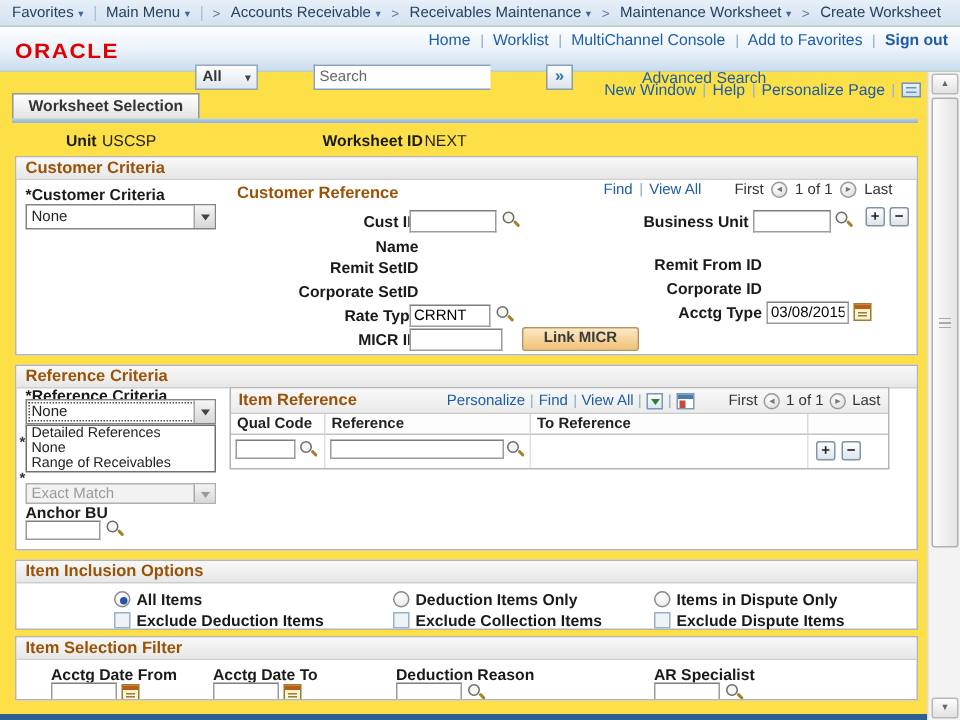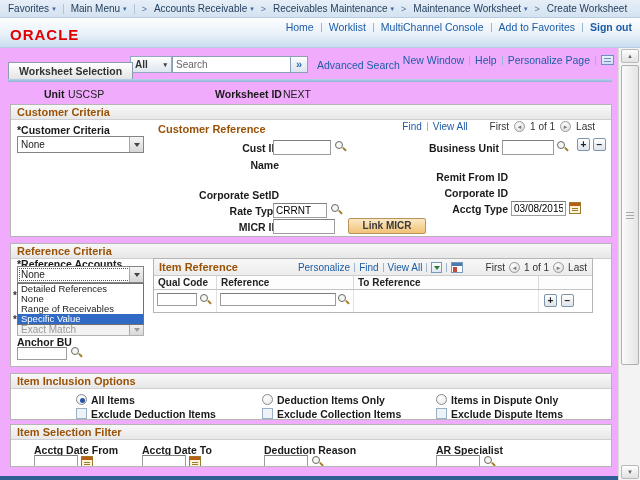--- a/index.html
+++ b/index.html
@@ -1,38 +1,38 @@
 <!DOCTYPE html>
 <html><head>
 <meta charset="utf-8">
 <style>
   * { margin:0; padding:0; box-sizing:border-box; }
   body { font-family:"Liberation Sans", sans-serif; background:#888; }
-  .screen { position:relative; width:640px; height:480px; background:#f0abfc; overflow:hidden;
+  .screen { position:relative; width:640px; height:480px; background:#fde047; overflow:hidden;
             font-family:"Liberation Sans", sans-serif; font-size:10.5px; color:#222; }
 
   
   .bcbar { position:absolute; left:0; top:0; width:640px; height:18px;
            background:linear-gradient(#e7eff8,#d3e2f1); border-bottom:1px solid #b9cde2;
            display:flex; align-items:center; gap:7px; padding-left:8px; font-size:10px; color:#26415f; }
   .bc-item { display:inline-flex; align-items:center; gap:3px; cursor:pointer; white-space:nowrap; }
   .bc-caret { font-size:7px; color:#3f67a0; }
   .bc-vsep { display:inline-block; width:0; height:10px; border-left:1px solid #aec3da; }
   .bc-gt { color:#55759c; font-size:9px; }
 
   
   .hdrbar { position:absolute; left:0; top:18px; width:640px; height:30px;
             background:linear-gradient(#fdfefe,#e9f1f9 55%,#c9ddee); border-bottom:1px solid #b7cde4; }
   .logo { position:absolute; left:10px; top:8px; color:#e00000; font-weight:bold; font-size:15px;
           letter-spacing:1px; transform:scaleY(0.92); }
   .utilbar { position:absolute; top:3px; right:8px; display:flex; align-items:center; gap:7px; font-size:10.5px; }
   .utilbar .vsep { height:9px; border-left:1px solid #9fb6cf; }
   a.lnk { color:#1d5da8; text-decoration:none; cursor:pointer; }
   .signout { color:#16355c; font-weight:bold; }
-  .searchgrp { position:absolute; left:130px; top:38px; display:flex; align-items:center; height:17px; }
+  .searchgrp { position:absolute; left:130px; top:25px; display:flex; align-items:center; height:17px;gap:37px; }
   .scopebtn { display:inline-flex; align-items:center; justify-content:space-between; width:42px; height:17px;
               padding:0 4px; border:1px solid #93a9c2; background:linear-gradient(#fefefe,#dde6ef);
               font-weight:bold; font-size:10px; color:#333; cursor:pointer; }
   .scopebtn .car { font-size:7px; color:#444; }
   .searchbox { width:118px; height:17px; border:1px solid #8aa0b8; border-right:none; font-size:10px;
                padding:4px 3px; font-family:"Liberation Sans", sans-serif; }
   .searchbox::placeholder { color:#666; }
   .gobtn { width:18px; height:17px; border:1px solid #8aa0b8; background:linear-gradient(#fdfdfd,#dbe4ee);
            color:#2b6cb0; font-weight:bold; font-size:11px; line-height:14px; text-align:center; cursor:pointer; }
   .advsearch { margin-left:9px; font-size:10.5px; }
@@ -250,20 +250,21 @@
       <span class="pgbtn">◂</span>
       <span class="pgtxt">1 of 1</span>
       <span class="pgbtn">▸</span>
       <span class="pgtxt">Last</span>
     </div>
 
     <span class="rlab" style="left:148px;top:37px">Cust ID</span>
     <input class="txt" style="left: 262px; top: 35px; width: 58px;">
     <span class="mag" style="left:324px;top:36px"></span>
     <span class="rlab" style="left:148px;top:54px">Name</span>
+    <span class="rlab" style="left:148px;top:68px">Remit SetID</span>
     <span class="rlab" style="left:148px;top:84px">Corporate SetID</span>
     <span class="rlab" style="left:148px;top:100px">Rate Type</span>
     <input class="txt" style="left: 262px; top: 98px; width: 54px;" value="CRRNT">
     <span class="mag" style="left:320px;top:99px"></span>
     <span class="rlab" style="left:148px;top:116px">MICR ID</span>
     <input class="txt" style="left: 262px; top: 114px; width: 62px;">
     <span class="micrbtn" style="left:337px;top:113px">Link MICR</span>
 
     <span class="rlab" style="left:368px;top:37px">Business Unit</span>
     <input class="txt" style="left: 491px; top: 35px; width: 52px;">
@@ -274,39 +275,38 @@
     <span class="rlab" style="left:377px;top:82px">Corporate ID</span>
     <span class="rlab" style="left:377px;top:98px">Acctg Type</span>
     <input class="txt" style="left: 500px; top: 96px; width: 55px;" value="03/08/2015">
     <span class="cal" style="left:558px;top:97px"></span>
   </div>
 
   <div class="gbox" style="top:243px;height:124px">
     <div class="gbox-hdr">
       <span class="sectitle">Reference Criteria</span>
     </div>
-    <span class="bl" style="position:absolute;left:6px;top:14px">*Reference Accounts</span>
+    <span class="bl" style="position:absolute;left:6px;top:14px">*Reference Criteria</span>
     <div class="combo focus" style="left:6px;top:22px;width:127px">
       <span class="cval">None</span>
       <span class="cbtn"></span>
     </div>
 
     <span class="stray" style="left:2px;top:46px">*</span>
     <span class="stray" style="left:2px;top:70px">*</span>
 
     <div class="combo disabled" style="left:6px;top:78px;width:127px;height:14px">
       <span class="cval" style="top:1px">Exact Match</span>
       <span class="cbtn"></span>
     </div>
 
     <div class="ddlist" style="left:6px;top:39px;width:127px">
       <div class="dditem">Detailed References</div>
       <div class="dditem">None</div>
       <div class="dditem">Range of Receivables</div>
-      <div class="dditem sel">Specific Value</div>
     </div>
 
     <span class="bl" style="position:absolute;left:6px;top:92px">Anchor BU</span>
     <input class="txt" style="left: 6px; top: 103px; width: 50px; height: 13px;">
     <span class="mag" style="left:60px;top:103px"></span>
 
     <div class="grid" style="left:142px;top:14px;width:440px">
       <div class="grid-nav">
         <span class="sectitle">Item Reference</span>
         <span style="width:52px"></span>

